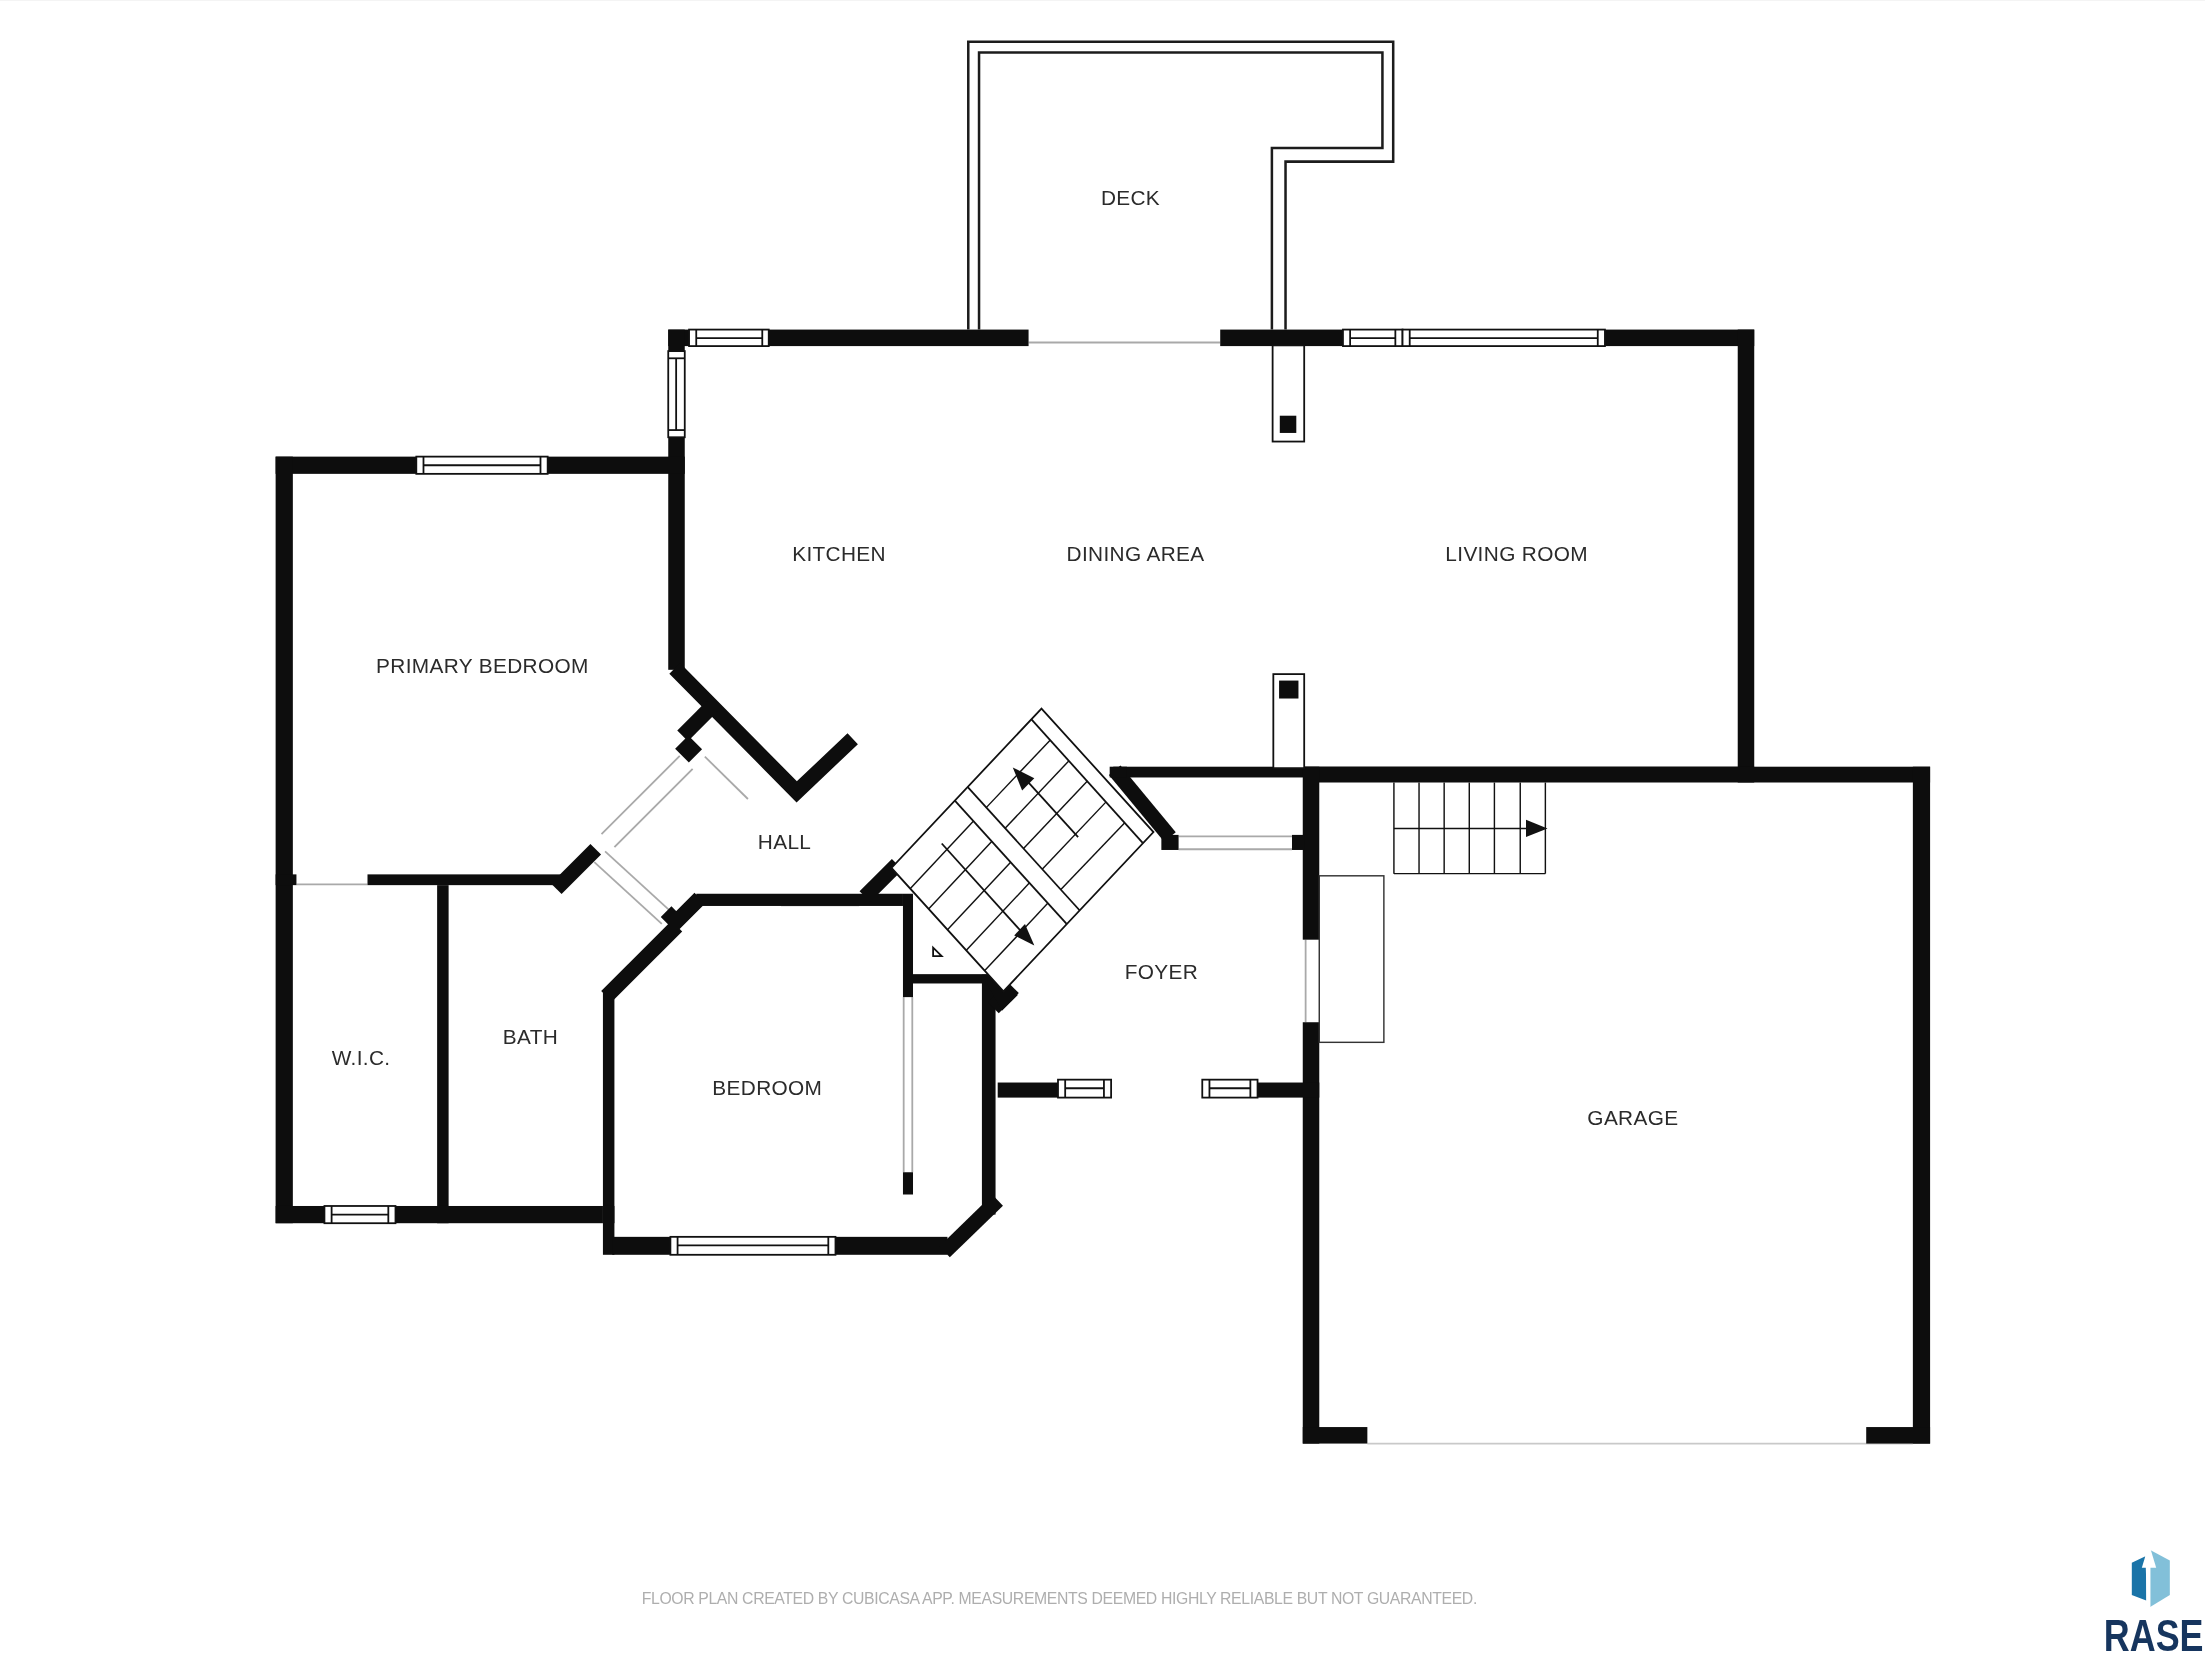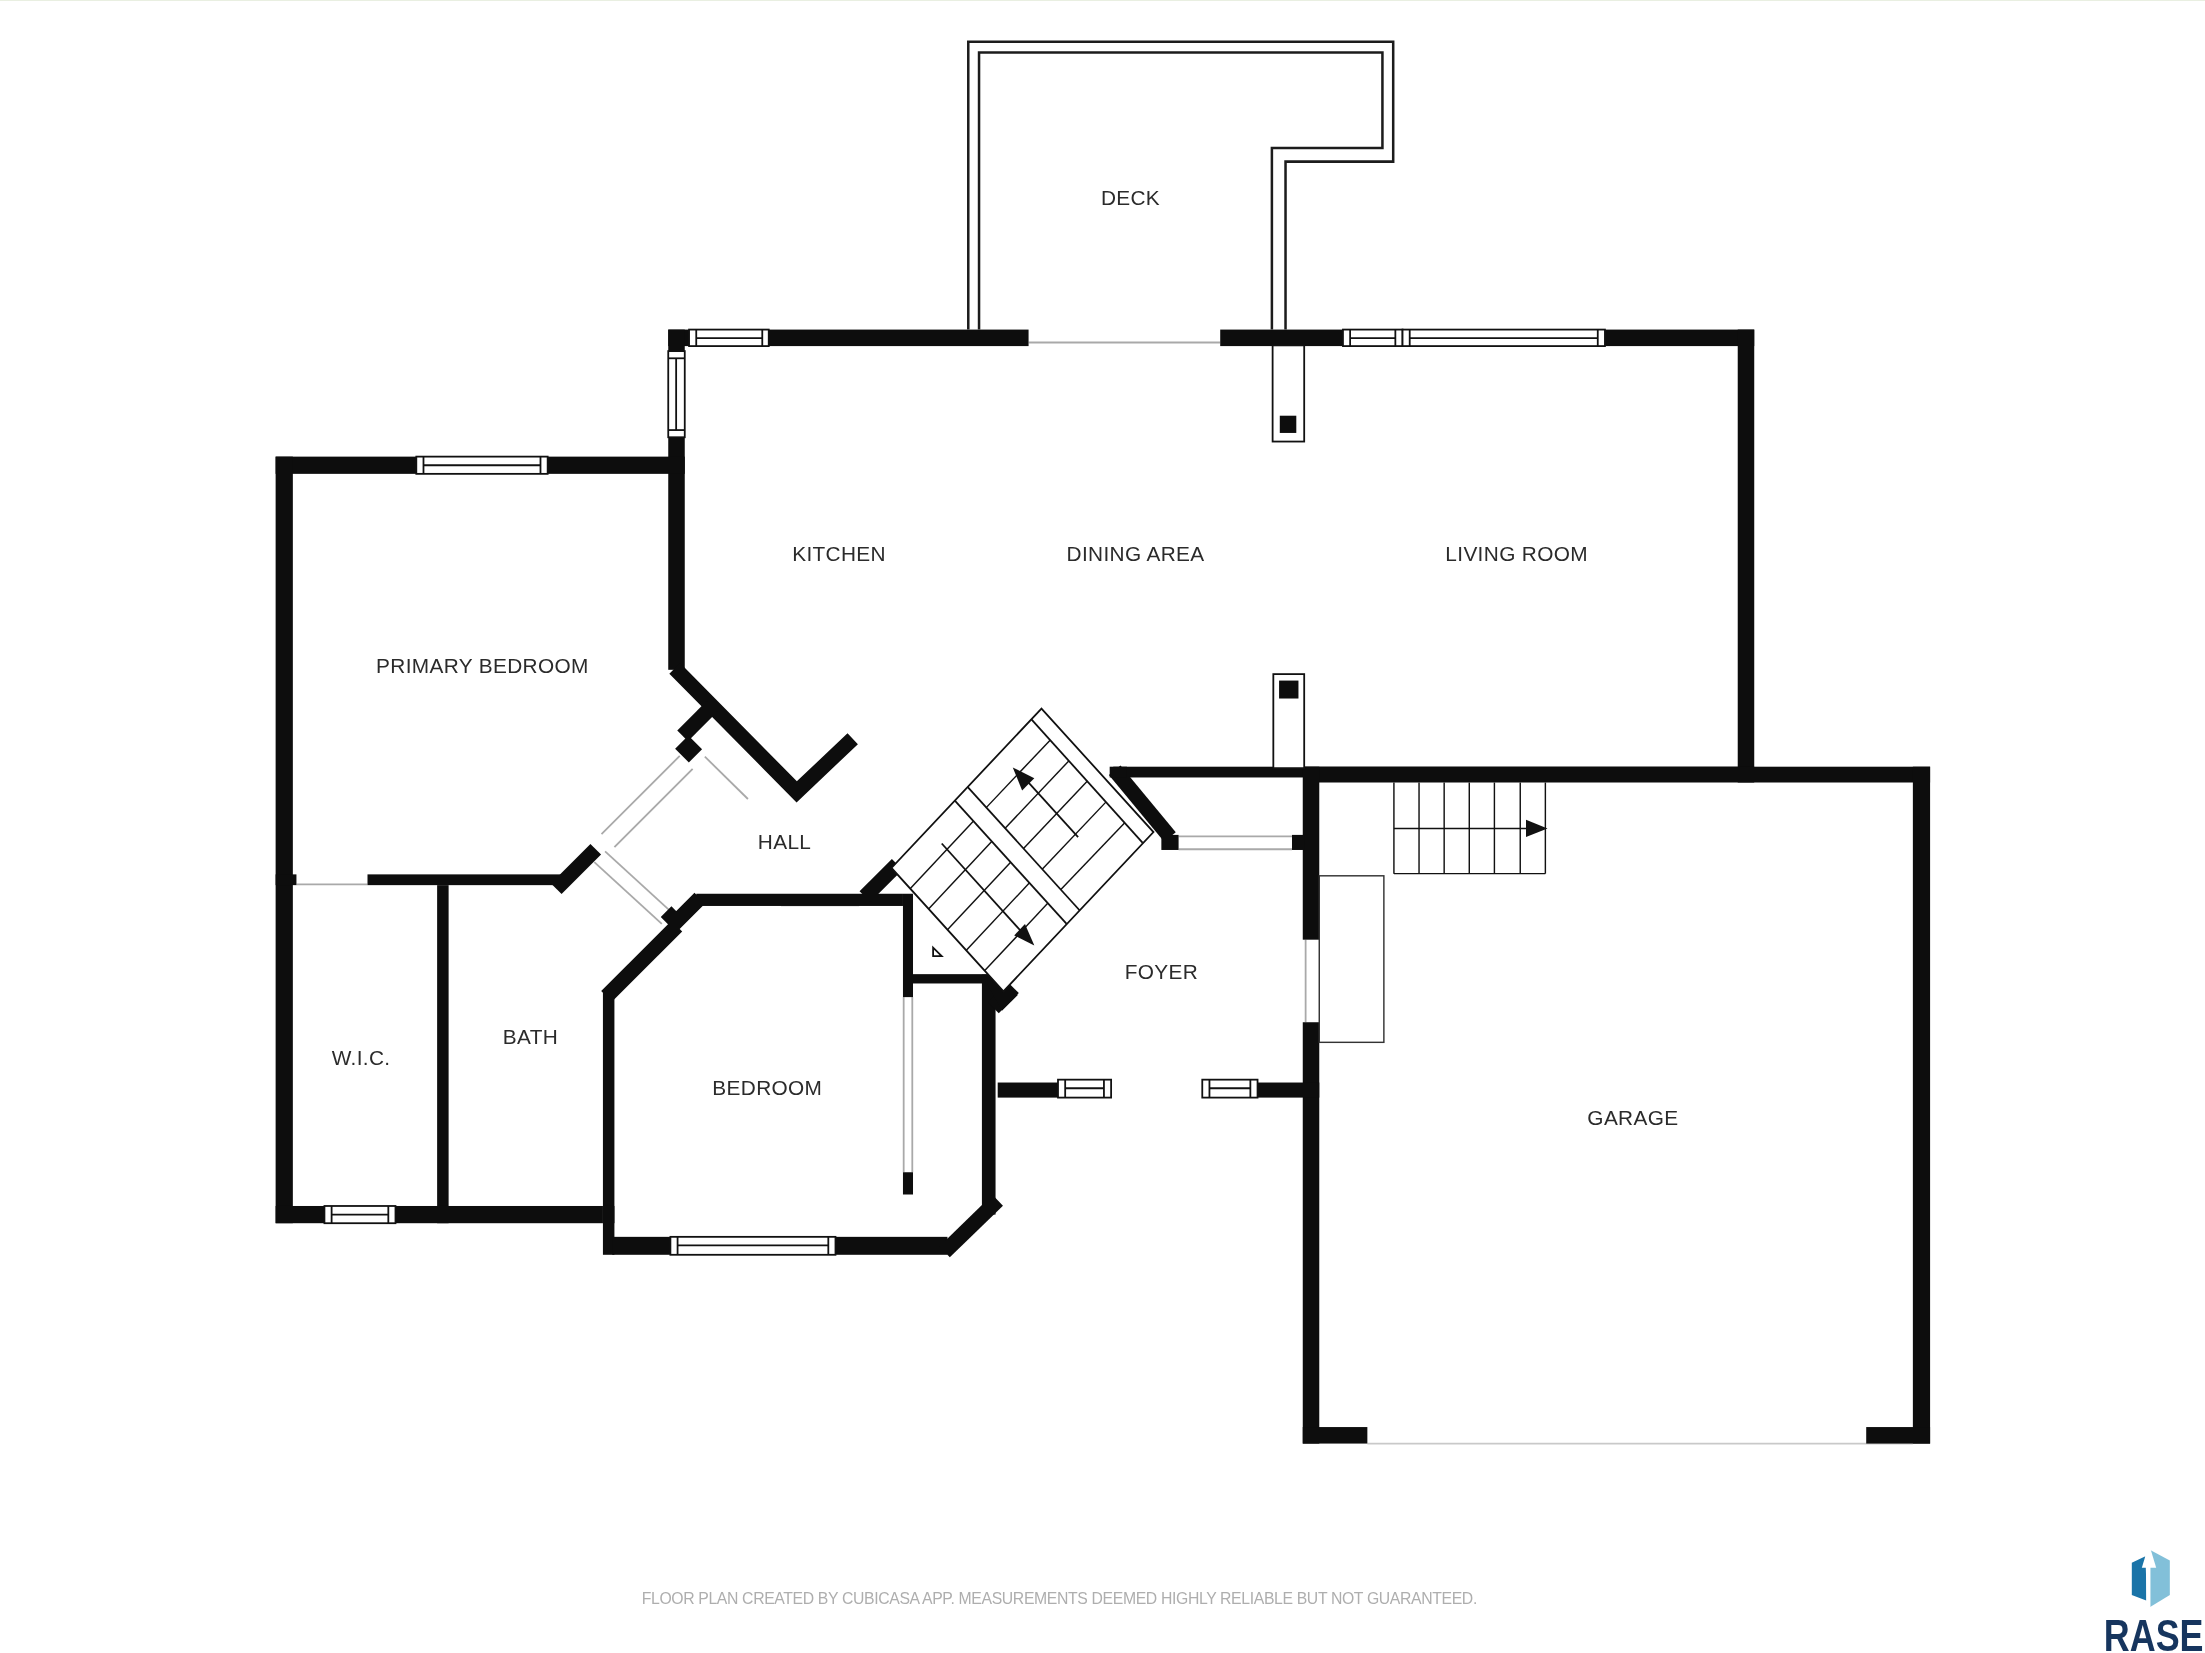--- a/index.html
+++ b/index.html
@@ -1,16 +1,16 @@
 <!DOCTYPE html>
 <html style="font-size:11.5px"><head>
 <meta charset="utf-8">
 <style>
   html,body{margin:0;padding:0;background:#ffffff;}
-  .page{width:2205px;height:1654px;position:relative;overflow:hidden;background:#4d7c0f;
+  .page{width:2205px;height:1654px;position:relative;overflow:hidden;background:#a3a3a3;
         font-family:"Liberation Sans", sans-serif;}
   svg{position:absolute;left:0;top:0;}
   .lbl{font-family:"Liberation Sans", sans-serif;font-size:29px;fill:#2b2b2b;letter-spacing:0.5px;}
   .cap{font-family:"Liberation Sans", sans-serif;font-size:22px;fill:#aeaeae;letter-spacing:-0.5px;}
 </style>
 </head>
 <body>
 <div class="page">
 <svg width="2205" height="1654" viewBox="0 0 3072 2304">
   <rect x="0" y="0" width="3072" height="2304" fill="#ffffff"></rect>

